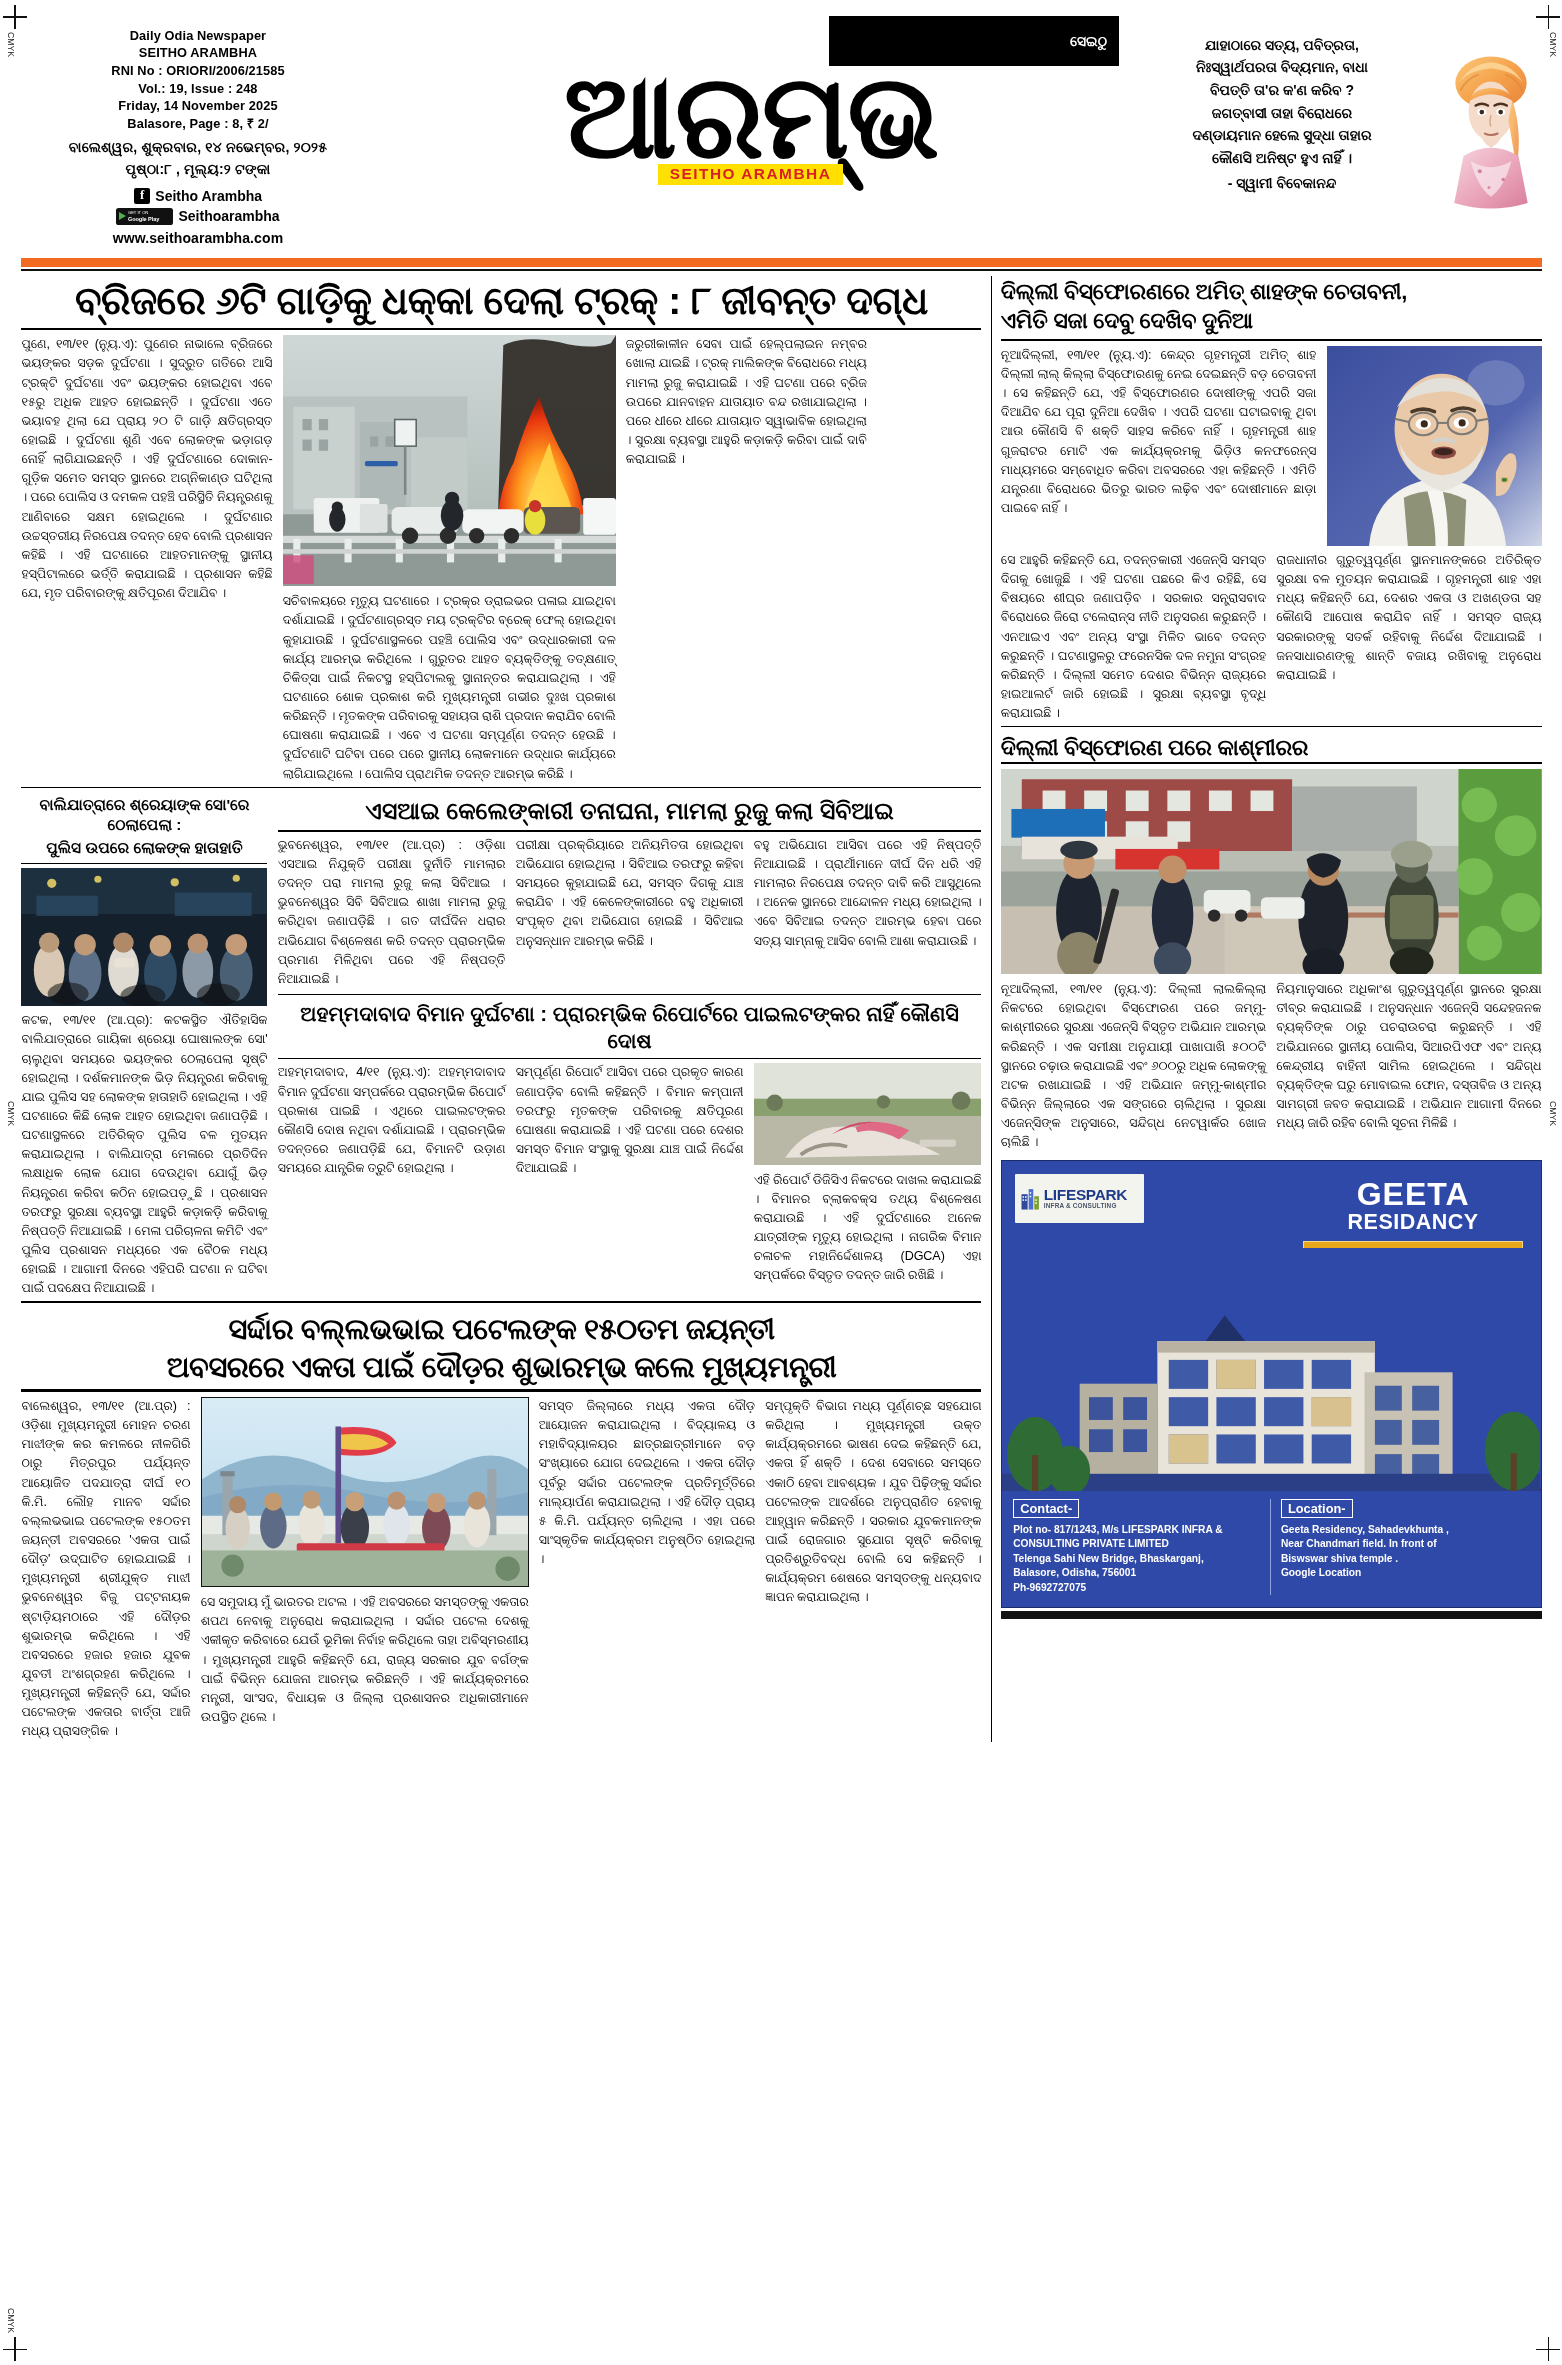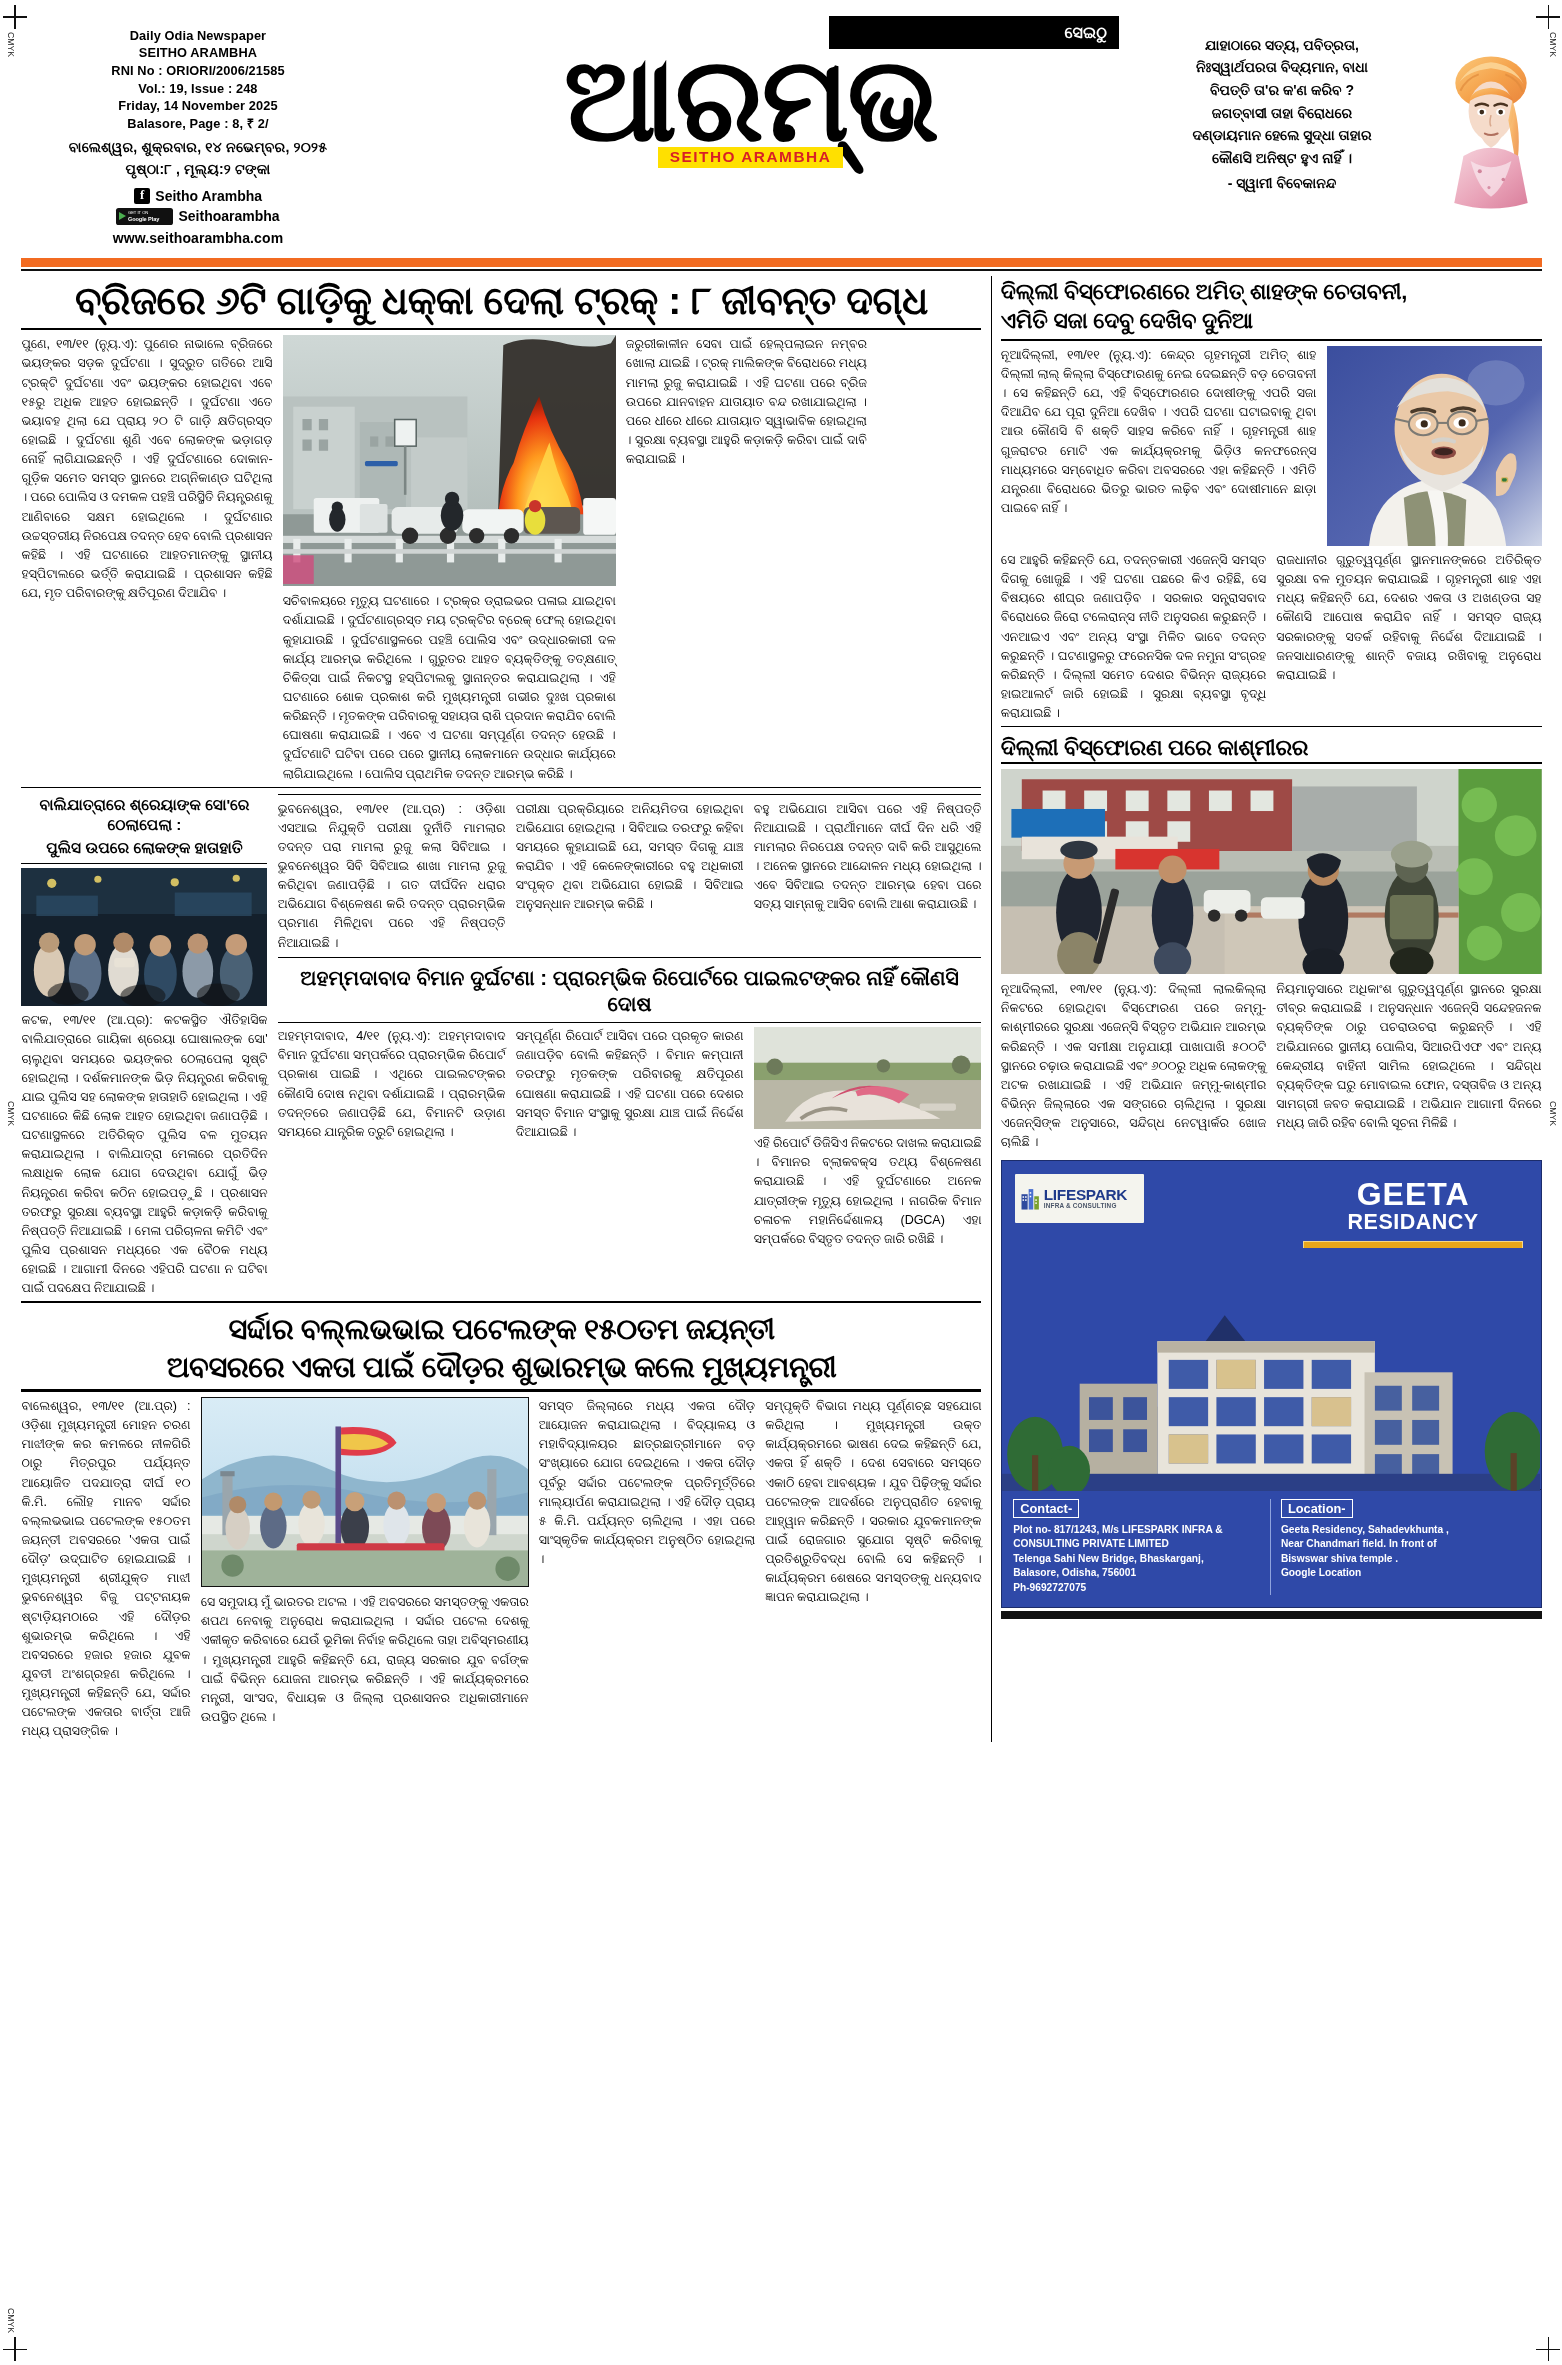--- a/index.html
+++ b/index.html
@@ -76,25 +76,25 @@
   }
   .gp-txt { font-size:4.1px; line-height:1.15; text-align:left; }
   .gp-txt b { font-size:5.6px; display:block; letter-spacing:-0.1px;}
   .social-name { font-size:14px; font-weight:bold; }
   .mast-web { font-size:14px; font-weight:bold; margin-top:4.6px; letter-spacing:0.1px;}
 
   .mast-center {
     flex:1; position:relative; text-align:center; padding-top:2px;
   }
   .mast-topbar {
-    background:#000; color:#fff; height:33px; width:290px; margin:0 auto;
+    background:#000; color:#fff; height:50px; width:290px; margin:0 auto;
     margin-left:auto; margin-right:7.2px;
     display:flex; align-items:center; justify-content:flex-end;
     padding-right:12.3px;
-    font-size:16px; font-weight:bold;
+    font-size:14px; font-weight:bold;
   }
   .mast-title {
     font-size:117px; font-weight:bold; line-height:0.93; letter-spacing:-2px;
     margin-top:-3.1px; font-family:"Liberation Sans", sans-serif;
   }
   .mast-sub {
     background:#FFE000; color:#D81F26; display:inline-block;
     font-size:15.4px; font-weight:bold; letter-spacing:1.5px;
     padding:1.5px 11.3px; margin-top:-10.2px; position:relative; z-index:2;
   }
@@ -446,20 +446,21 @@
               </g>
               <rect x="182" y="176" width="40" height="18" rx="4" fill="#e8e2d6"></rect>
             </svg>
           </div>
           <div class="body-txt">
               <p>କଟକ, ୧୩/୧୧ (ଆ.ପ୍ର): କଟକସ୍ଥିତ ଐତିହାସିକ ବାଲିଯାତ୍ରାରେ ଗାୟିକା ଶ୍ରେୟା ଘୋଷାଲଙ୍କ ସୋ' ଚାଲୁଥିବା ସମୟରେ ଭୟଙ୍କର ଠେଲାପେଲା ସୃଷ୍ଟି ହୋଇଥିଲା । ଦର୍ଶକମାନଙ୍କ ଭିଡ଼ ନିୟନ୍ତ୍ରଣ କରିବାକୁ ଯାଇ ପୁଲିସ ସହ ଲୋକଙ୍କ ହାତାହାତି ହୋଇଥିଲା । ଏହି ଘଟଣାରେ କିଛି ଲୋକ ଆହତ ହୋଇଥିବା ଜଣାପଡ଼ିଛି । ଘଟଣାସ୍ଥଳରେ ଅତିରିକ୍ତ ପୁଲିସ ବଳ ମୁତୟନ କରାଯାଇଥିଲା । ବାଲିଯାତ୍ରା ମେଳାରେ ପ୍ରତିଦିନ ଲକ୍ଷାଧିକ ଲୋକ ଯୋଗ ଦେଉଥିବା ଯୋଗୁଁ ଭିଡ଼ ନିୟନ୍ତ୍ରଣ କରିବା କଠିନ ହୋଇପଡ଼ୁଛି । ପ୍ରଶାସନ ତରଫରୁ ସୁରକ୍ଷା ବ୍ୟବସ୍ଥା ଆହୁରି କଡ଼ାକଡ଼ି କରିବାକୁ ନିଷ୍ପତ୍ତି ନିଆଯାଇଛି । ମେଳା ପରିଚାଳନା କମିଟି ଏବଂ ପୁଲିସ ପ୍ରଶାସନ ମଧ୍ୟରେ ଏକ ବୈଠକ ମଧ୍ୟ ହୋଇଛି । ଆଗାମୀ ଦିନରେ ଏହିପରି ଘଟଣା ନ ଘଟିବା ପାଇଁ ପଦକ୍ଷେପ ନିଆଯାଇଛି ।</p>
             </div>
         </div>
 
         <div class="tcol" style="flex:1">
+          <div class="hl-mid">ଏସଆଇ କେଲେଙ୍କାରୀ ତନାଘନା, ମାମଲା ରୁଜୁ କଲା ସିବିଆଇ</div>
           <div class="rule-b" style="margin:1px 0 4.1px 0"></div>
           <div class="tcols">
             <div class="tcol">
               <div class="body-txt">
                   <p>ଭୁବନେଶ୍ୱର, ୧୩/୧୧ (ଆ.ପ୍ର) : ଓଡ଼ିଶା ଏସଆଇ ନିଯୁକ୍ତି ପରୀକ୍ଷା ଦୁର୍ନୀତି ମାମଲାର ତଦନ୍ତ ପରା ମାମଲା ରୁଜୁ କଲା ସିବିଆଇ । ଭୁବନେଶ୍ୱର ସିବି ସିବିଆଇ ଶାଖା ମାମଲା ରୁଜୁ କରିଥିବା ଜଣାପଡ଼ିଛି । ଗତ ଦୀର୍ଘଦିନ ଧରାର ଅଭିଯୋଗ ବିଶ୍ଳେଷଣ କରି ତଦନ୍ତ ପ୍ରାରମ୍ଭିକ ପ୍ରମାଣ ମିଳିଥିବା ପରେ ଏହି ନିଷ୍ପତ୍ତି ନିଆଯାଇଛି ।</p>
                 </div>
             </div>
             <div class="tcol">
               <div class="body-txt">
                   <p>ପରୀକ୍ଷା ପ୍ରକ୍ରିୟାରେ ଅନିୟମିତତା ହୋଇଥିବା ଅଭିଯୋଗ ହୋଇଥିଲା । ସିବିଆଇ ତରଫରୁ କହିବା ସମୟରେ କୁହାଯାଇଛି ଯେ, ସମସ୍ତ ଦିଗକୁ ଯାଞ୍ଚ କରାଯିବ । ଏହି କେଳେଙ୍କାରୀରେ ବହୁ ଅଧିକାରୀ ସଂପୃକ୍ତ ଥିବା ଅଭିଯୋଗ ହୋଇଛି । ସିବିଆଇ ଅନୁସନ୍ଧାନ ଆରମ୍ଭ କରିଛି ।</p>

